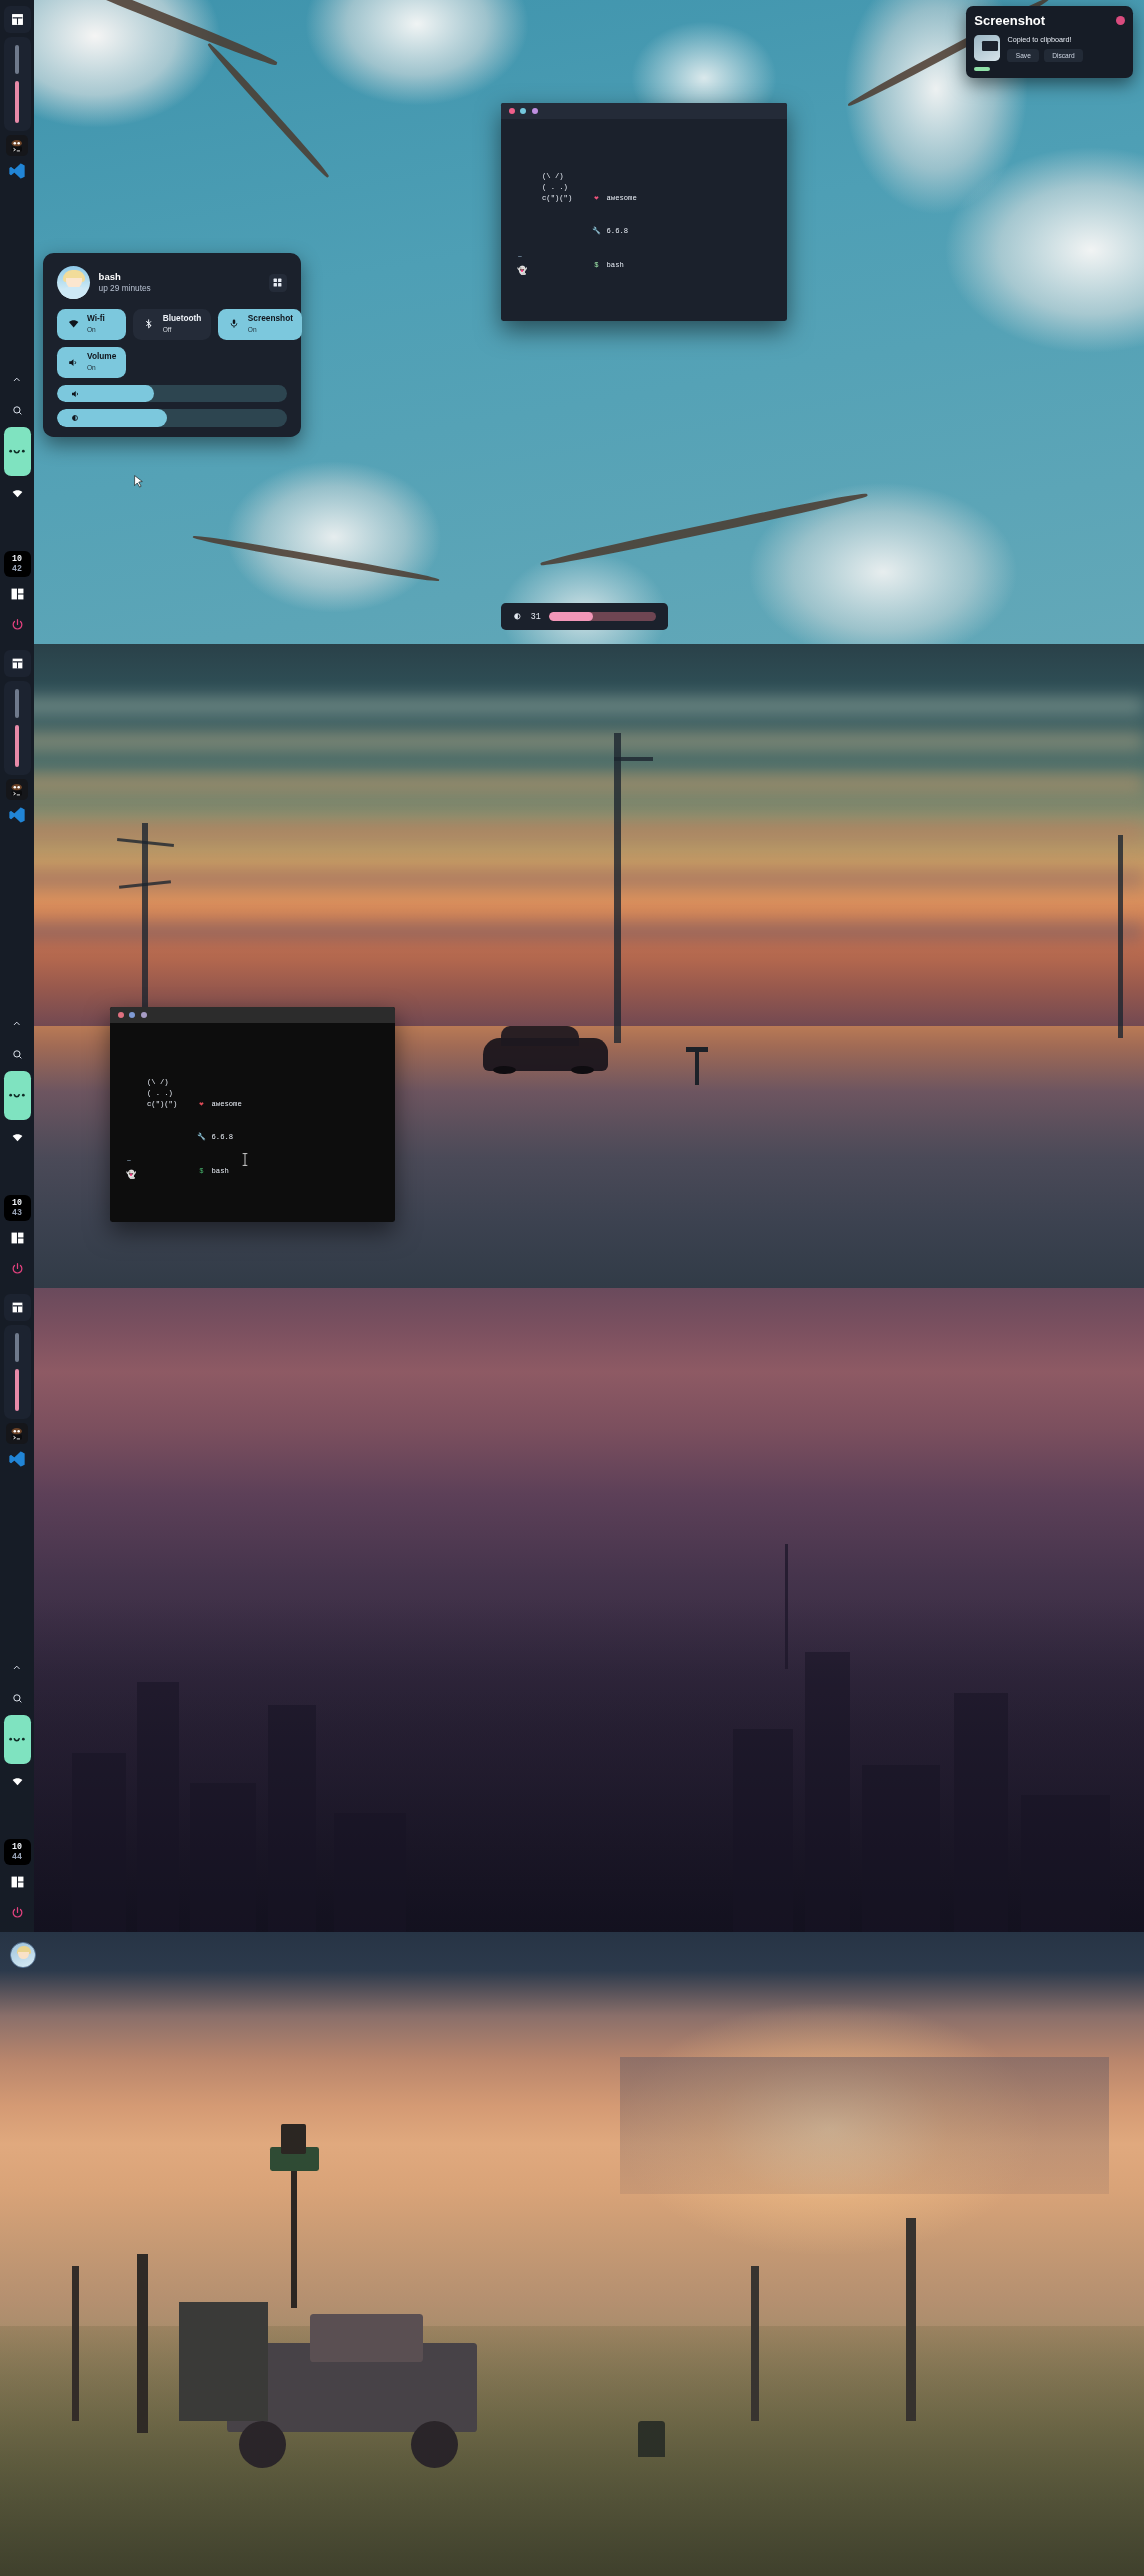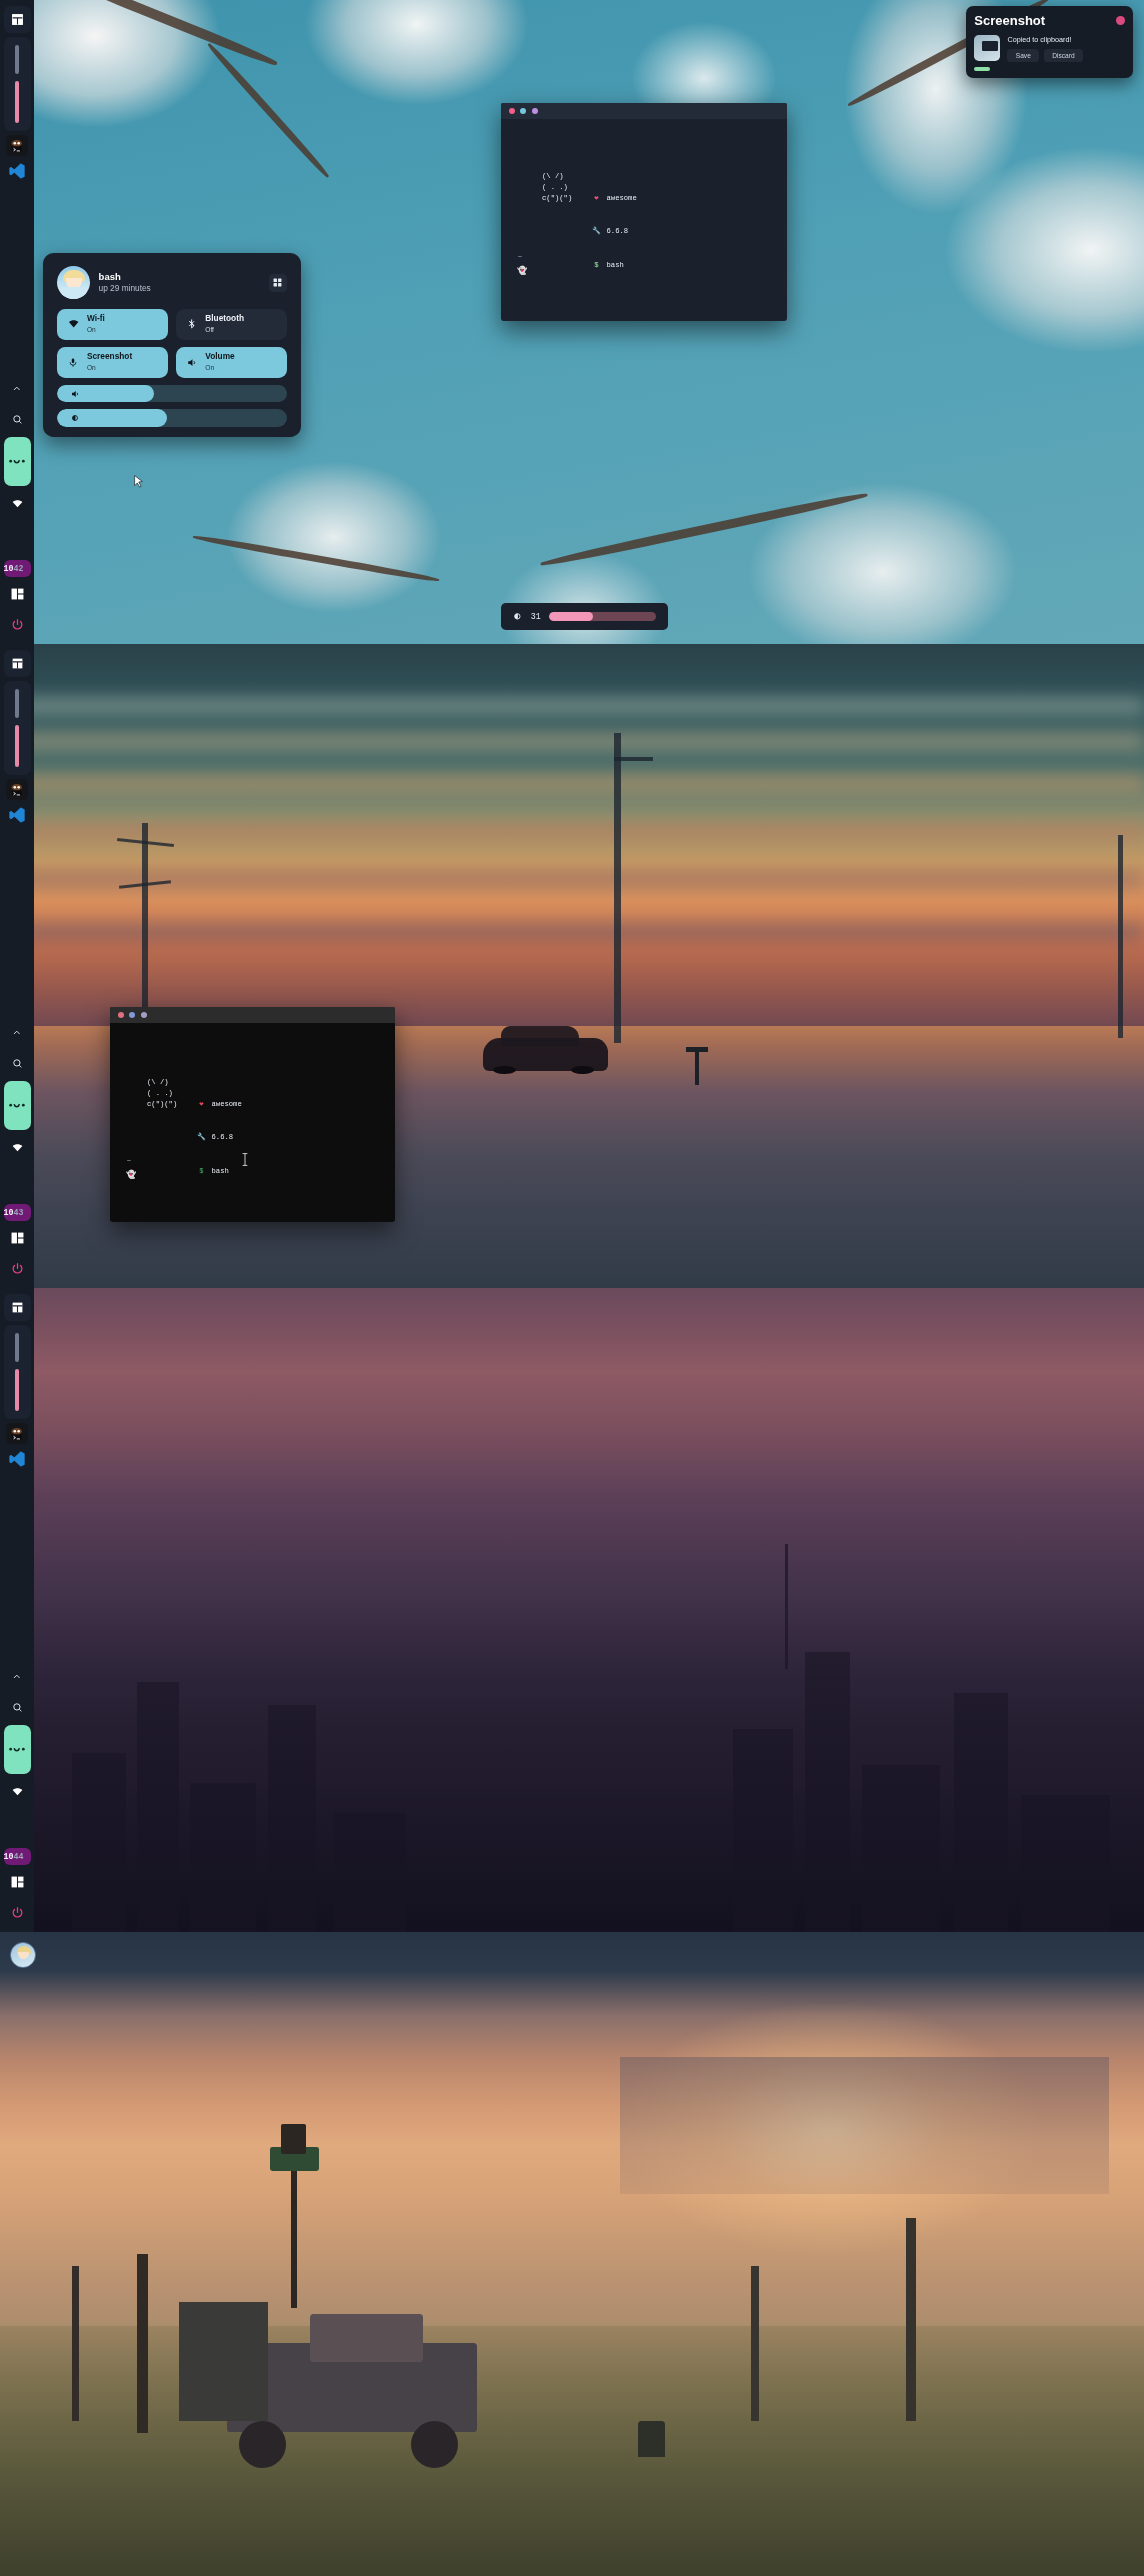--- a/index.html
+++ b/index.html
@@ -78,22 +78,22 @@
     padding:6px 0; z-index:60;
   }
   .lb-top, .lb-bottom { display:flex; flex-direction:column; align-items:center; gap:3.6px; width:100%; }
   .lb-mid { flex:1; }
   .lb-btn { width:27px; height:27px; border-radius:6px; display:flex; align-items:center;
       justify-content:center; color:#cfd6e4; }
   .lb-btn.card { background:#1c2330; }
   .lb-ws { width:27px; padding:8.3px 0; border-radius:7.2px; background:#1c2330;
       display:flex; flex-direction:column; align-items:center; gap:7.2px; }
   .ws-pill { width:4.2px; height:29px; border-radius:3.6px; }
-  .lb-clock { width:27px; border-radius:6px; background:#701a75; padding:3.6px 0;
-      display:flex; align-items:center; line-height:1.15;
+  .lb-clock { width:27px; border-radius:6px; background:#000000; padding:3.6px 0;
+      display:flex; flex-direction:column; align-items:center; line-height:1.15;
       font-family:"Liberation Mono", monospace; font-size:8.3px; font-weight:bold;margin-top:40px; }
   .lb-clock .h { color:#f2f5fa; }
   .lb-clock .m { color:#9aa5b8; }
   .lb-face { width:27px; height:49px; border-radius:7.2px; display:flex; align-items:center; justify-content:center; }
   .lb-app { width:21.5px; height:21.5px; border-radius:4.8px; display:flex; align-items:center; justify-content:center; }
 
   
   .panel { position:absolute; background:#1b212c; border-radius:10.7px;
       box-shadow:0 7.2px 20px rgba(0,0,0,.45); z-index:30; }
 
@@ -106,21 +106,21 @@
       background:#f2dc9a; border-radius:10.7px 10.7px 3.6px 3.6px; }
   .avatar .face { position:absolute; top:12px; left:8.3px; width:16.7px; height:10.7px;
       background:#fbe6cf; border-radius:0 0 8.3px 8.3px; }
   .avatar .body { position:absolute; bottom:0; left:3.6px; width:26px; height:12px;
       background:#cde9f6; border-radius:8.3px 8.3px 0 0; }
   .cc-user { flex:1; line-height:1.25; }
   .cc-user .nm { color:#fff; font-size:9.5px; font-weight:bold; }
   .cc-user .up { color:#b7c0d0; font-size:8.3px; }
   .cc-grid-btn { width:18px; height:18px; border-radius:4.2px; background:#242b38;
       display:flex; align-items:center; justify-content:center; }
-  .toggles { display:grid; grid-template-columns:1fr 1fr; gap:7.2px; padding:0 3.6px; }
+  .toggles { display:grid; grid-template-columns:1fr 1fr 1fr; gap:7.2px; padding:0 3.6px; }
   .tgl { height:31px; border-radius:8.3px; display:flex; align-items:center; gap:7.2px; padding:0 9.5px; }
   .tgl.on { background:var(--accent); color:#10151c; }
   .tgl.off { background:#242b38; color:#eef2f8; }
   .tgl .ic { width:13px; display:flex; justify-content:center; flex:none; }
   .tgl .tx { line-height:1.15; }
   .tgl .t1 { font-size:8.3px; font-weight:bold; }
   .tgl .t2 { font-size:6.6px; opacity:.85; }
   .slider { height:17.3px; border-radius:9px; background:#2d4550; margin:7.2px 3.6px 0 3.6px;
       position:relative; overflow:hidden; }
   .slider .fill { position:absolute; left:0; top:0; bottom:0; background:var(--accent);

